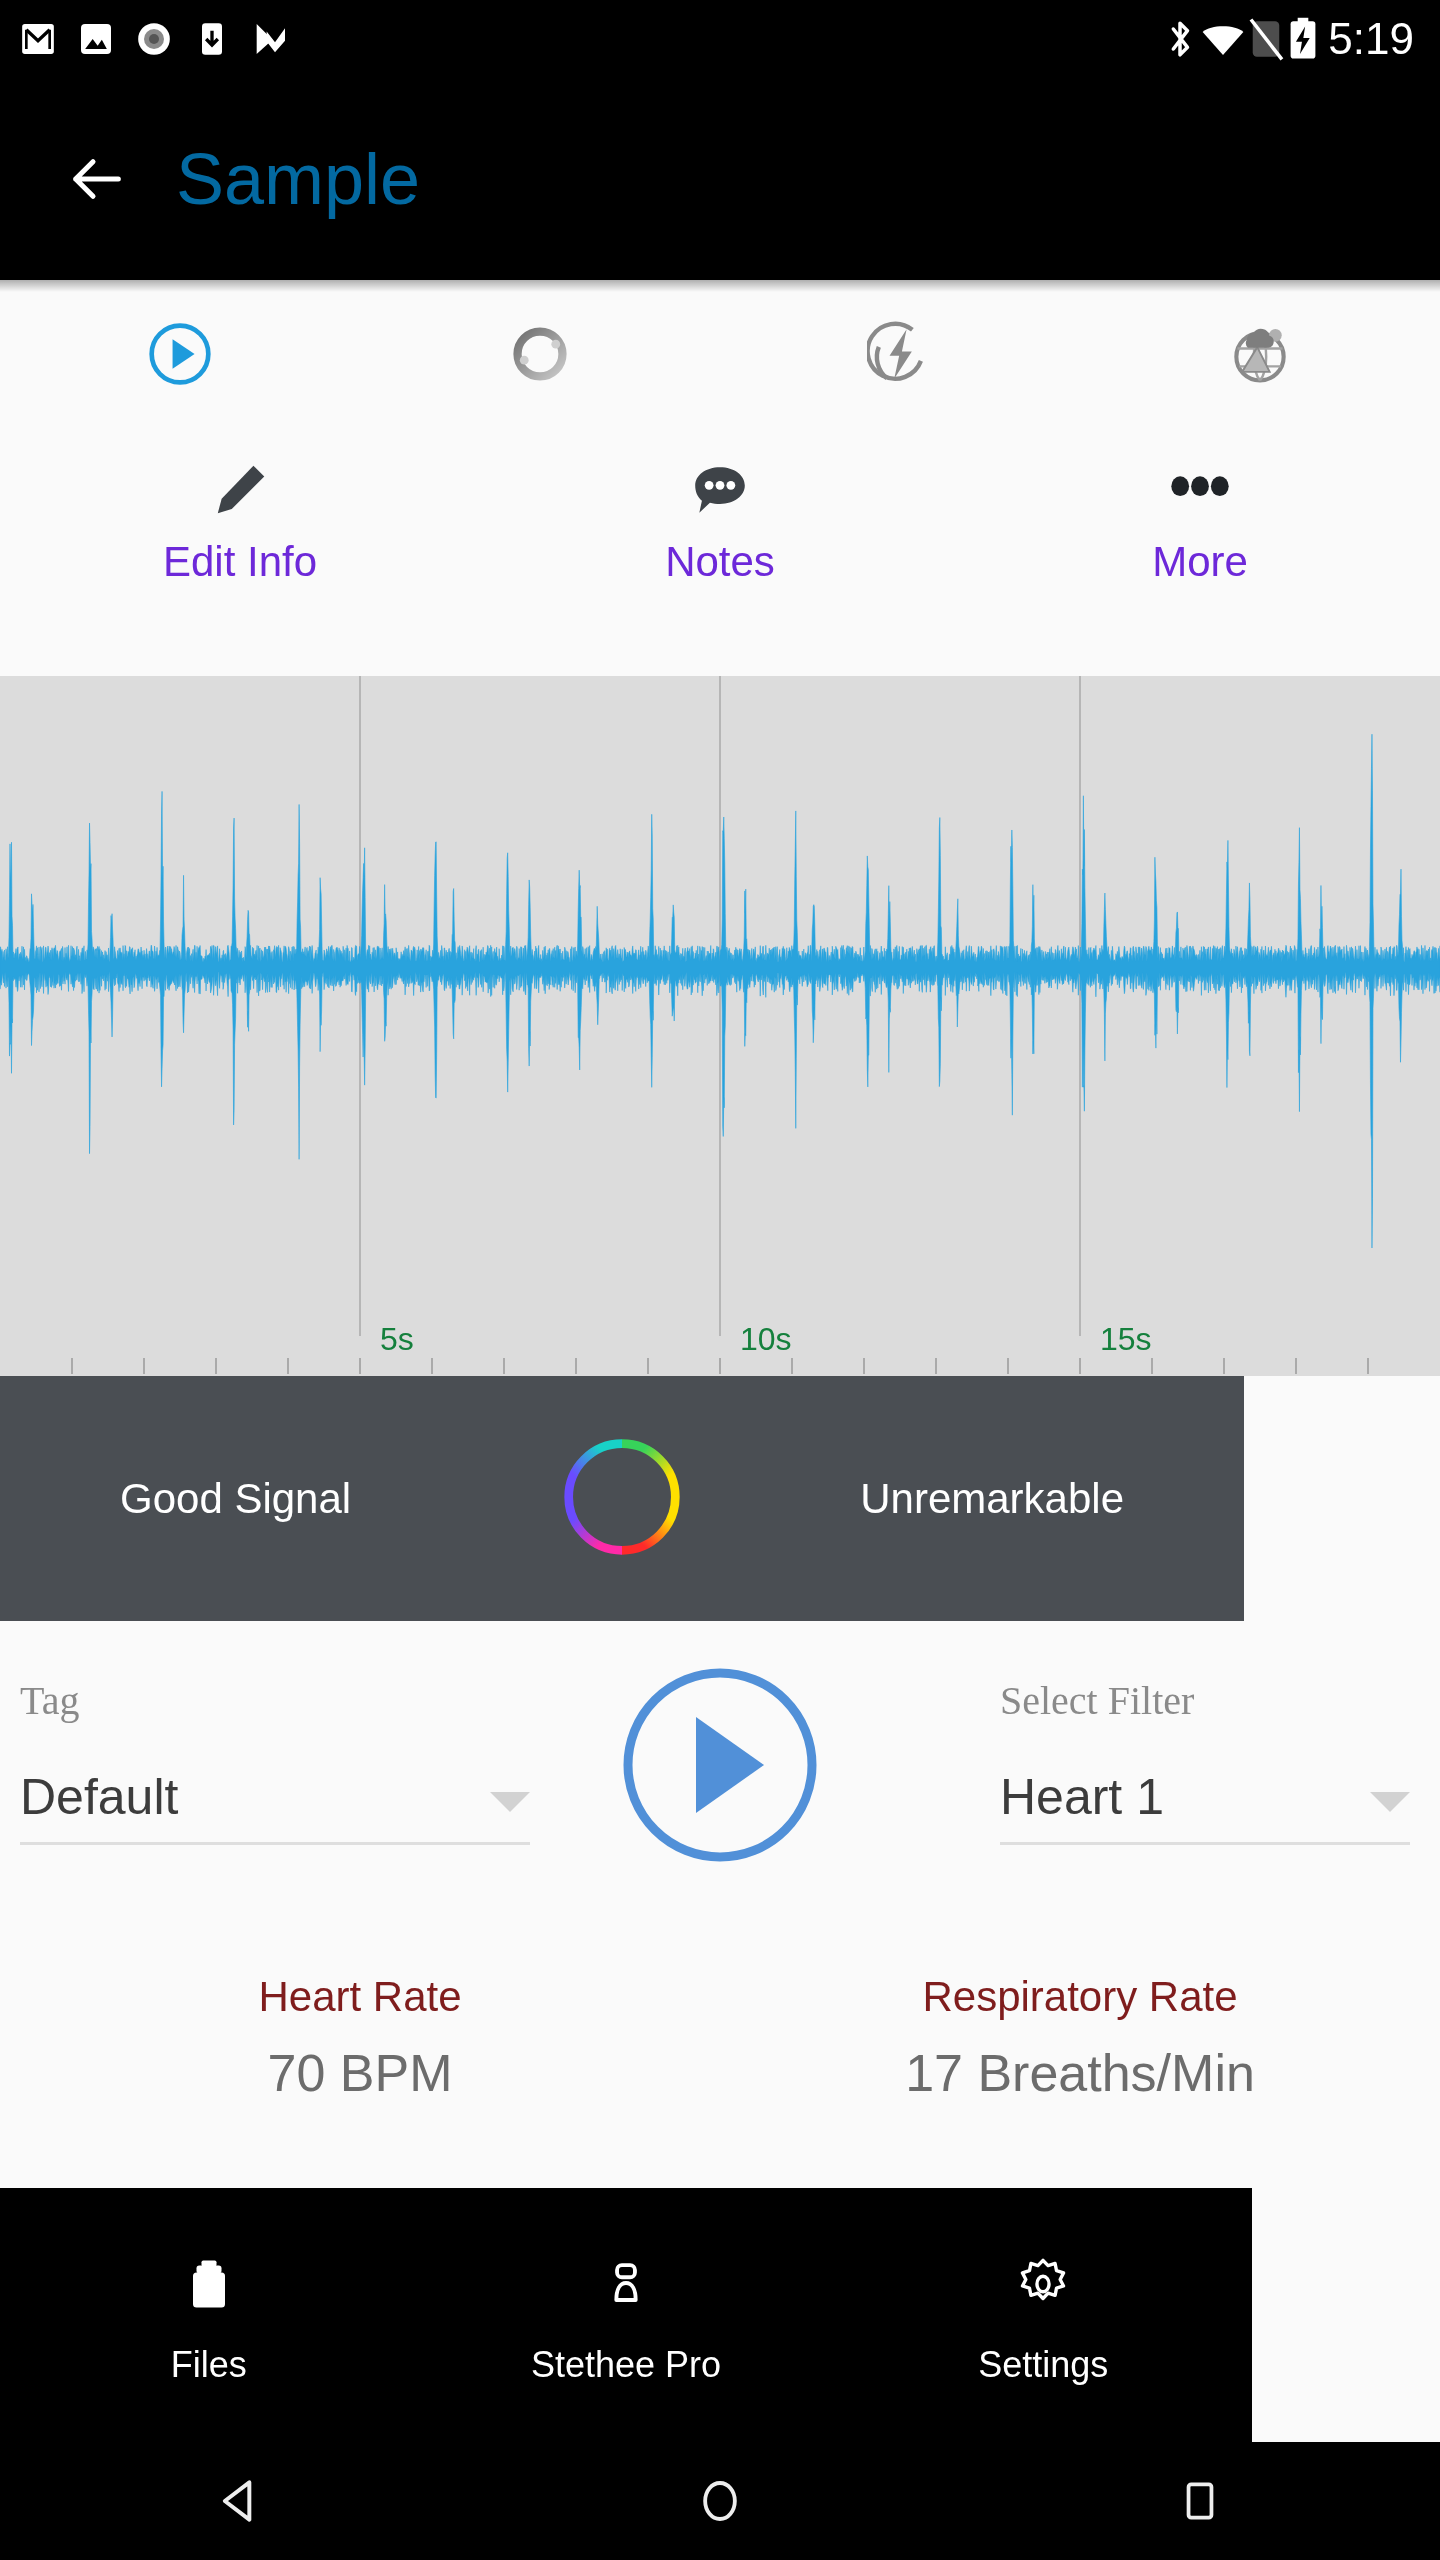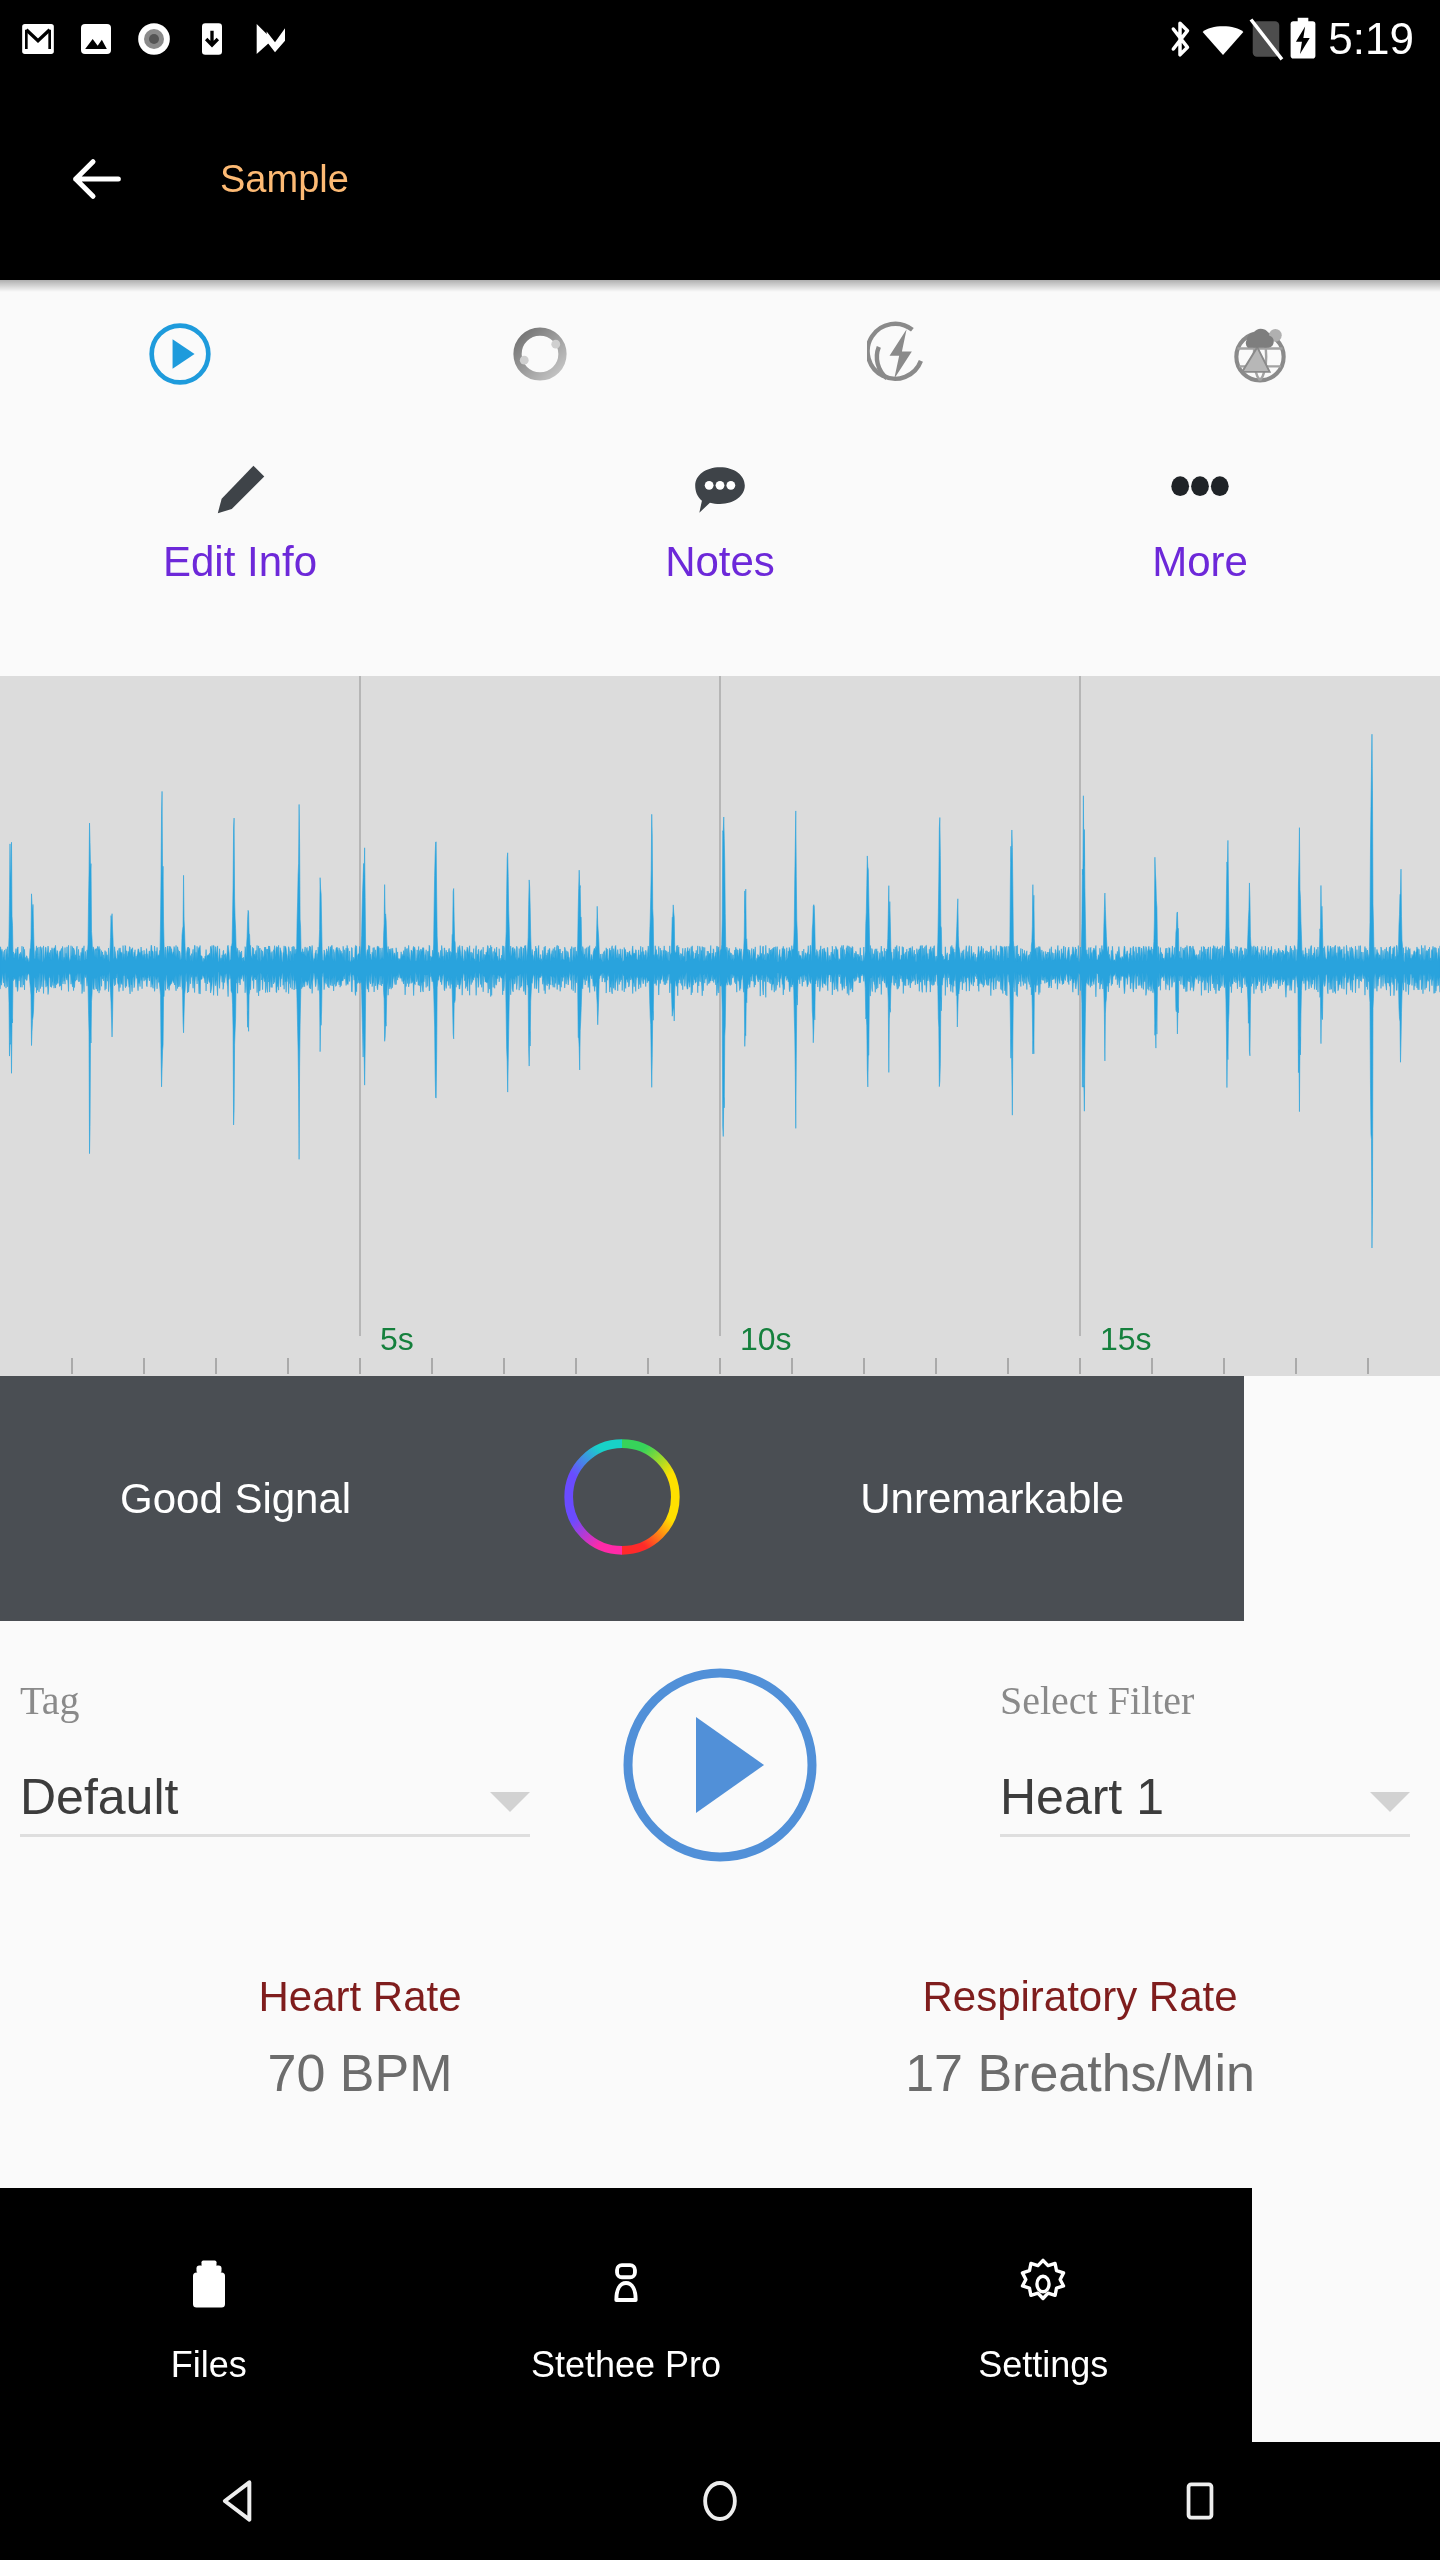--- a/index.html
+++ b/index.html
@@ -21,21 +21,21 @@
   .sb-right { display:flex; align-items:center; }
   .sb-time { color:#fff; font-size:44px; font-weight:400; letter-spacing:0px; margin-left:8px; }
   .sb-ico { display:block; }
 
   
   .toolbar {
     position:absolute; top:78px; left:0; width:1440px; height:202px;
     background:#000; display:flex; align-items:center;
   }
   .toolbar .back { margin-left:62px; width:70px; height:70px; display:flex; align-items:center; justify-content:center; cursor:pointer;}
-  .toolbar .title { color:#fdba74; font-size:38px; margin-left:88px; font-weight:400; }
+  .toolbar .title { color:#0369a1; font-size:72px; margin-left:44px; font-weight:400; }
   .toolbar-shadow {
     position:absolute; top:280px; left:0; width:1440px; height:12px;
     background:linear-gradient(to bottom, rgba(0,0,0,0.30), rgba(0,0,0,0));
     pointer-events:none; z-index:5;
   }
 
   
   .content { position:absolute; top:280px; left:0; width:1440px; height:1908px; background:#fafafa; }
 
   
@@ -61,21 +61,21 @@
   }
   .sig-txt { color:#fff; font-size:42px; }
   .sig-ring { position:absolute; left:50%; transform:translateX(-50%); }
 
   
   .controls { position:relative; width:1440px; height:330px; background:#fafafa; }
   .field { position:absolute; top:56px; }
   .field.left { left:20px; width:510px; }
   .field.right { left:1000px; width:410px; }
   .fld-lbl { font-size:40px; color:#8a8a8a; margin-bottom:44px;font-family:Liberation Serif, serif; }
-  .fld-row { display:flex; align-items:flex-end; justify-content:space-between; border-bottom:3px solid #dedede; padding-bottom:8px; cursor:pointer; }
+  .fld-row { display:flex; align-items:flex-end; justify-content:space-between; border-bottom:3px solid #dedede; padding-bottom:16px; cursor:pointer; }
   .fld-val { font-size:50px; color:#3c3c3c; }
   .caret { width:0;height:0;border-left:20px solid transparent;border-right:20px solid transparent;border-top:20px solid #d2d2d2; margin-bottom:14px; }
   .playbtn { position:absolute; left:50%; top:44px; transform:translateX(-50%); cursor:pointer; }
 
   
   .metrics { display:flex; width:1440px; padding-top:22px; }
   .metric { flex:1; text-align:center; }
   .met-lbl { font-size:42px; color:#7f1d1d; }
   .met-val { font-size:52px; color:#6c6c6c; margin-top:22px; }
 

